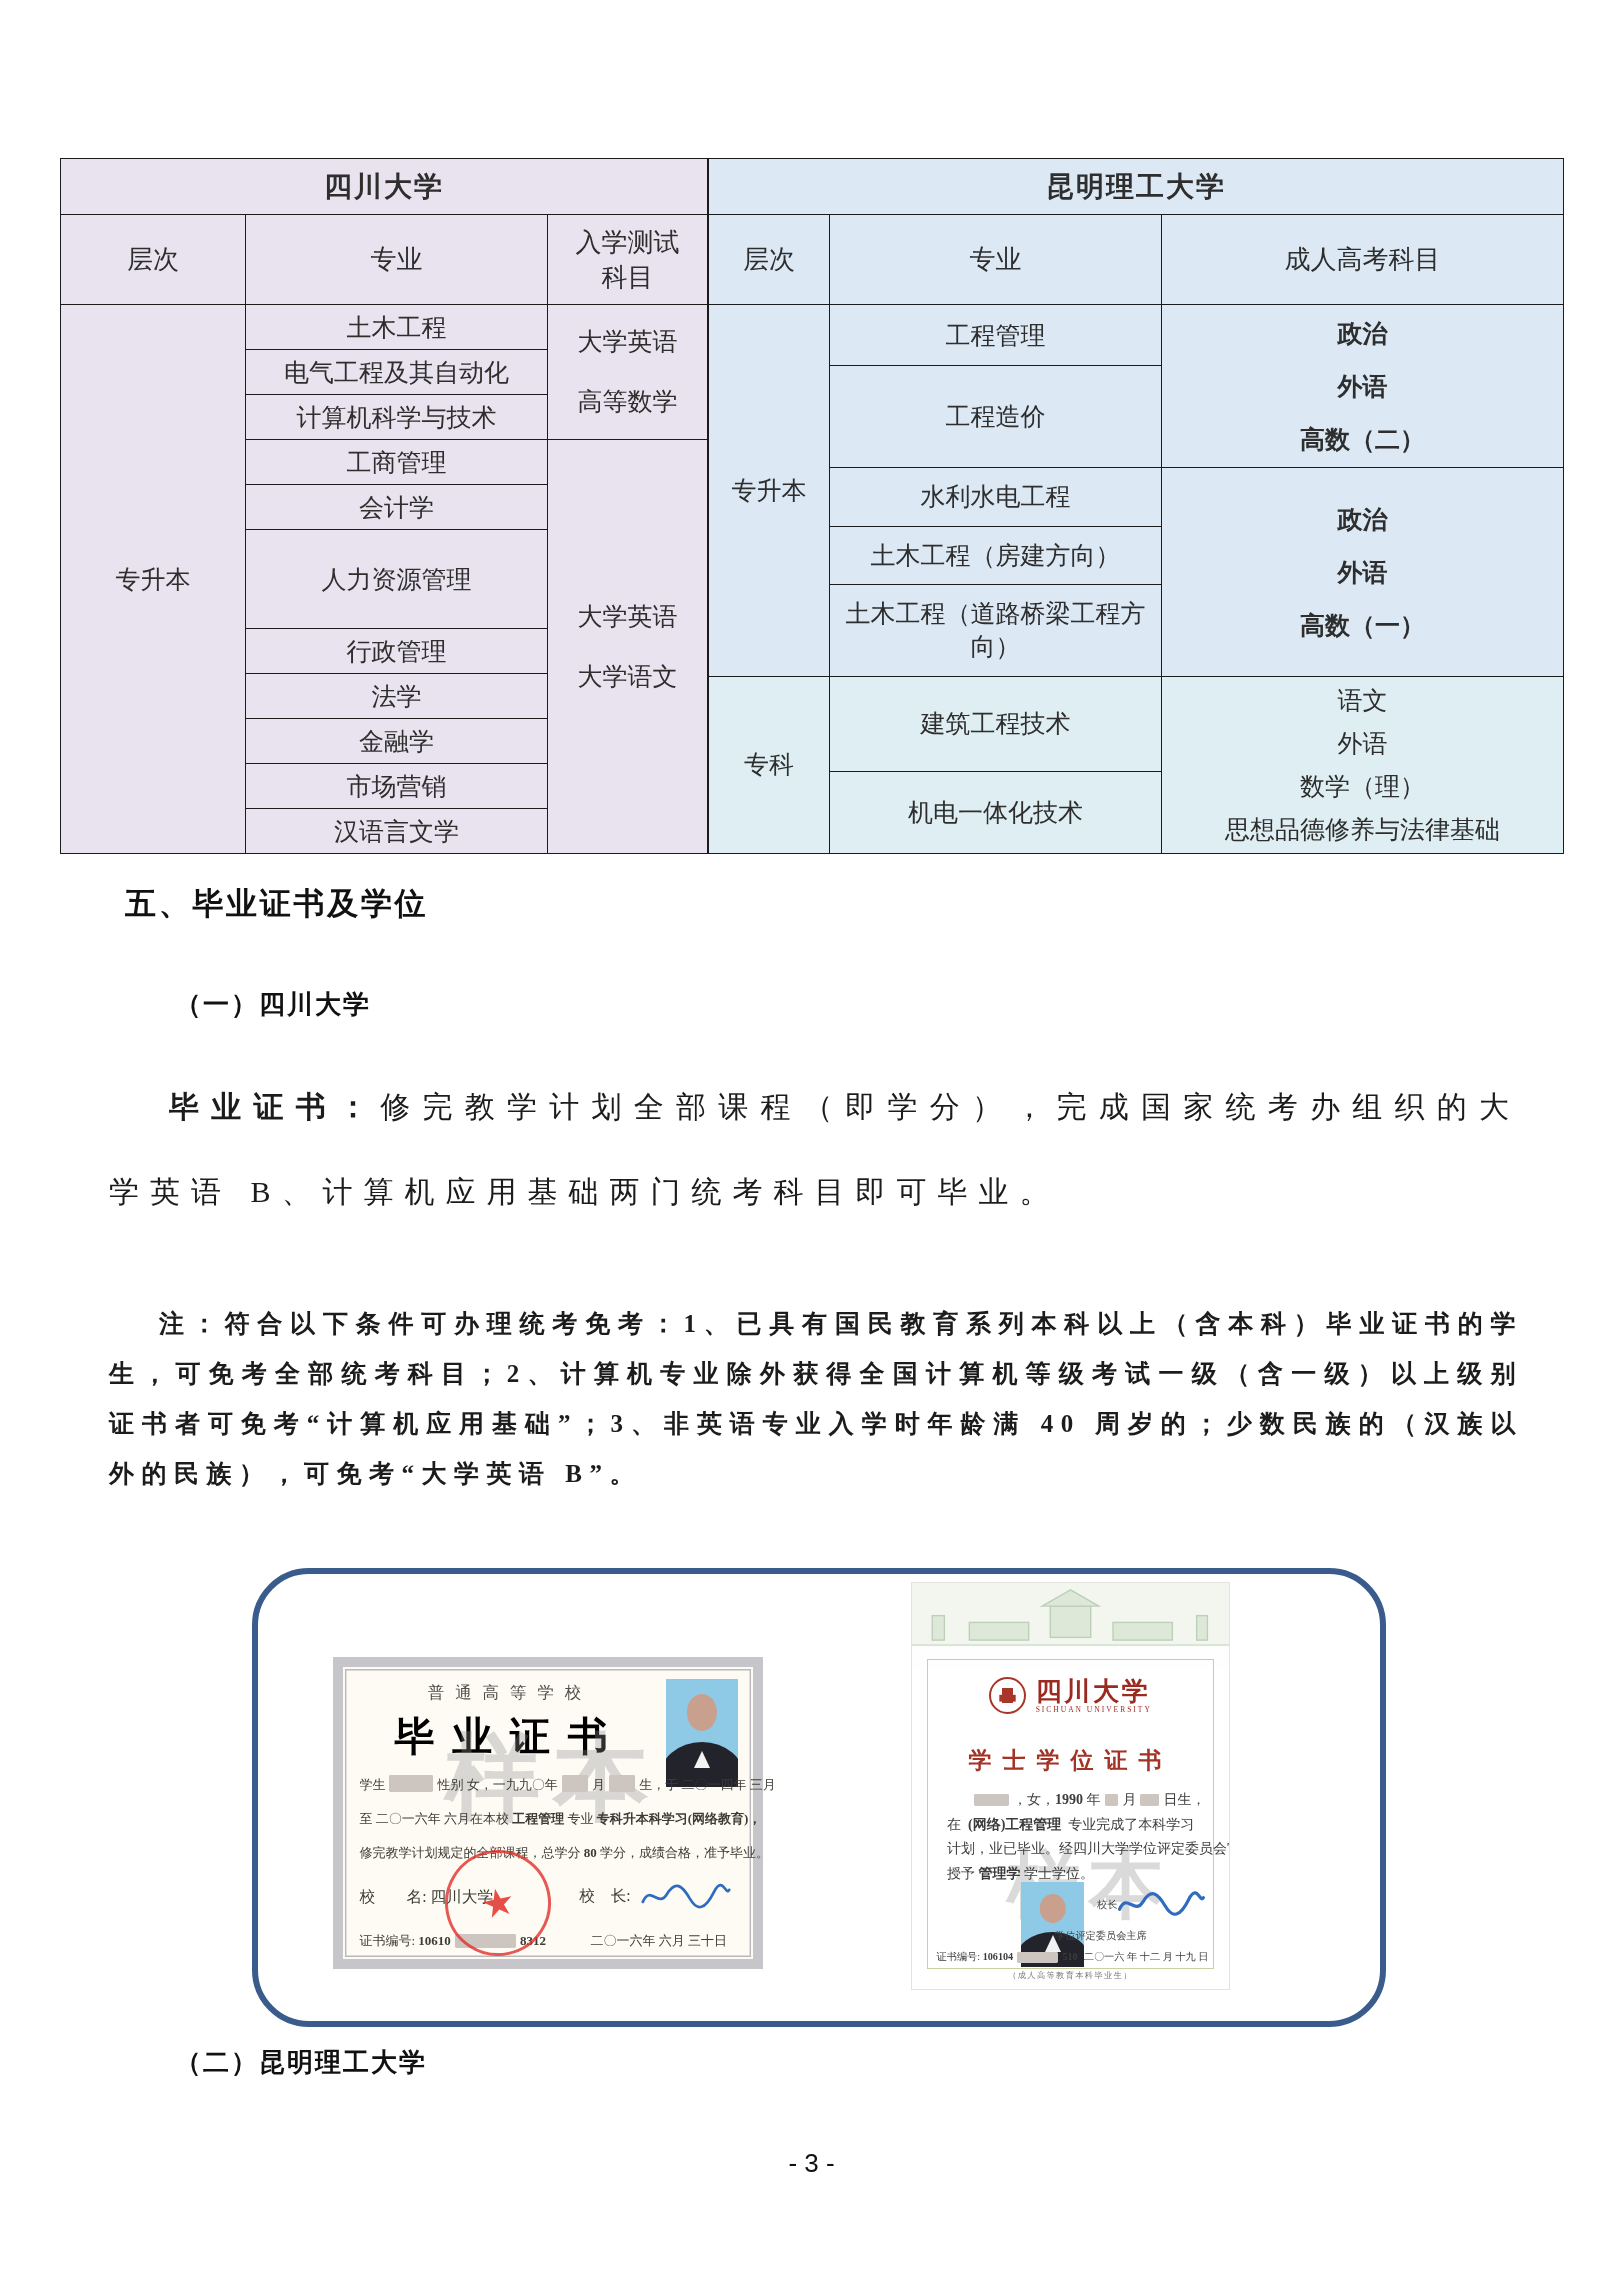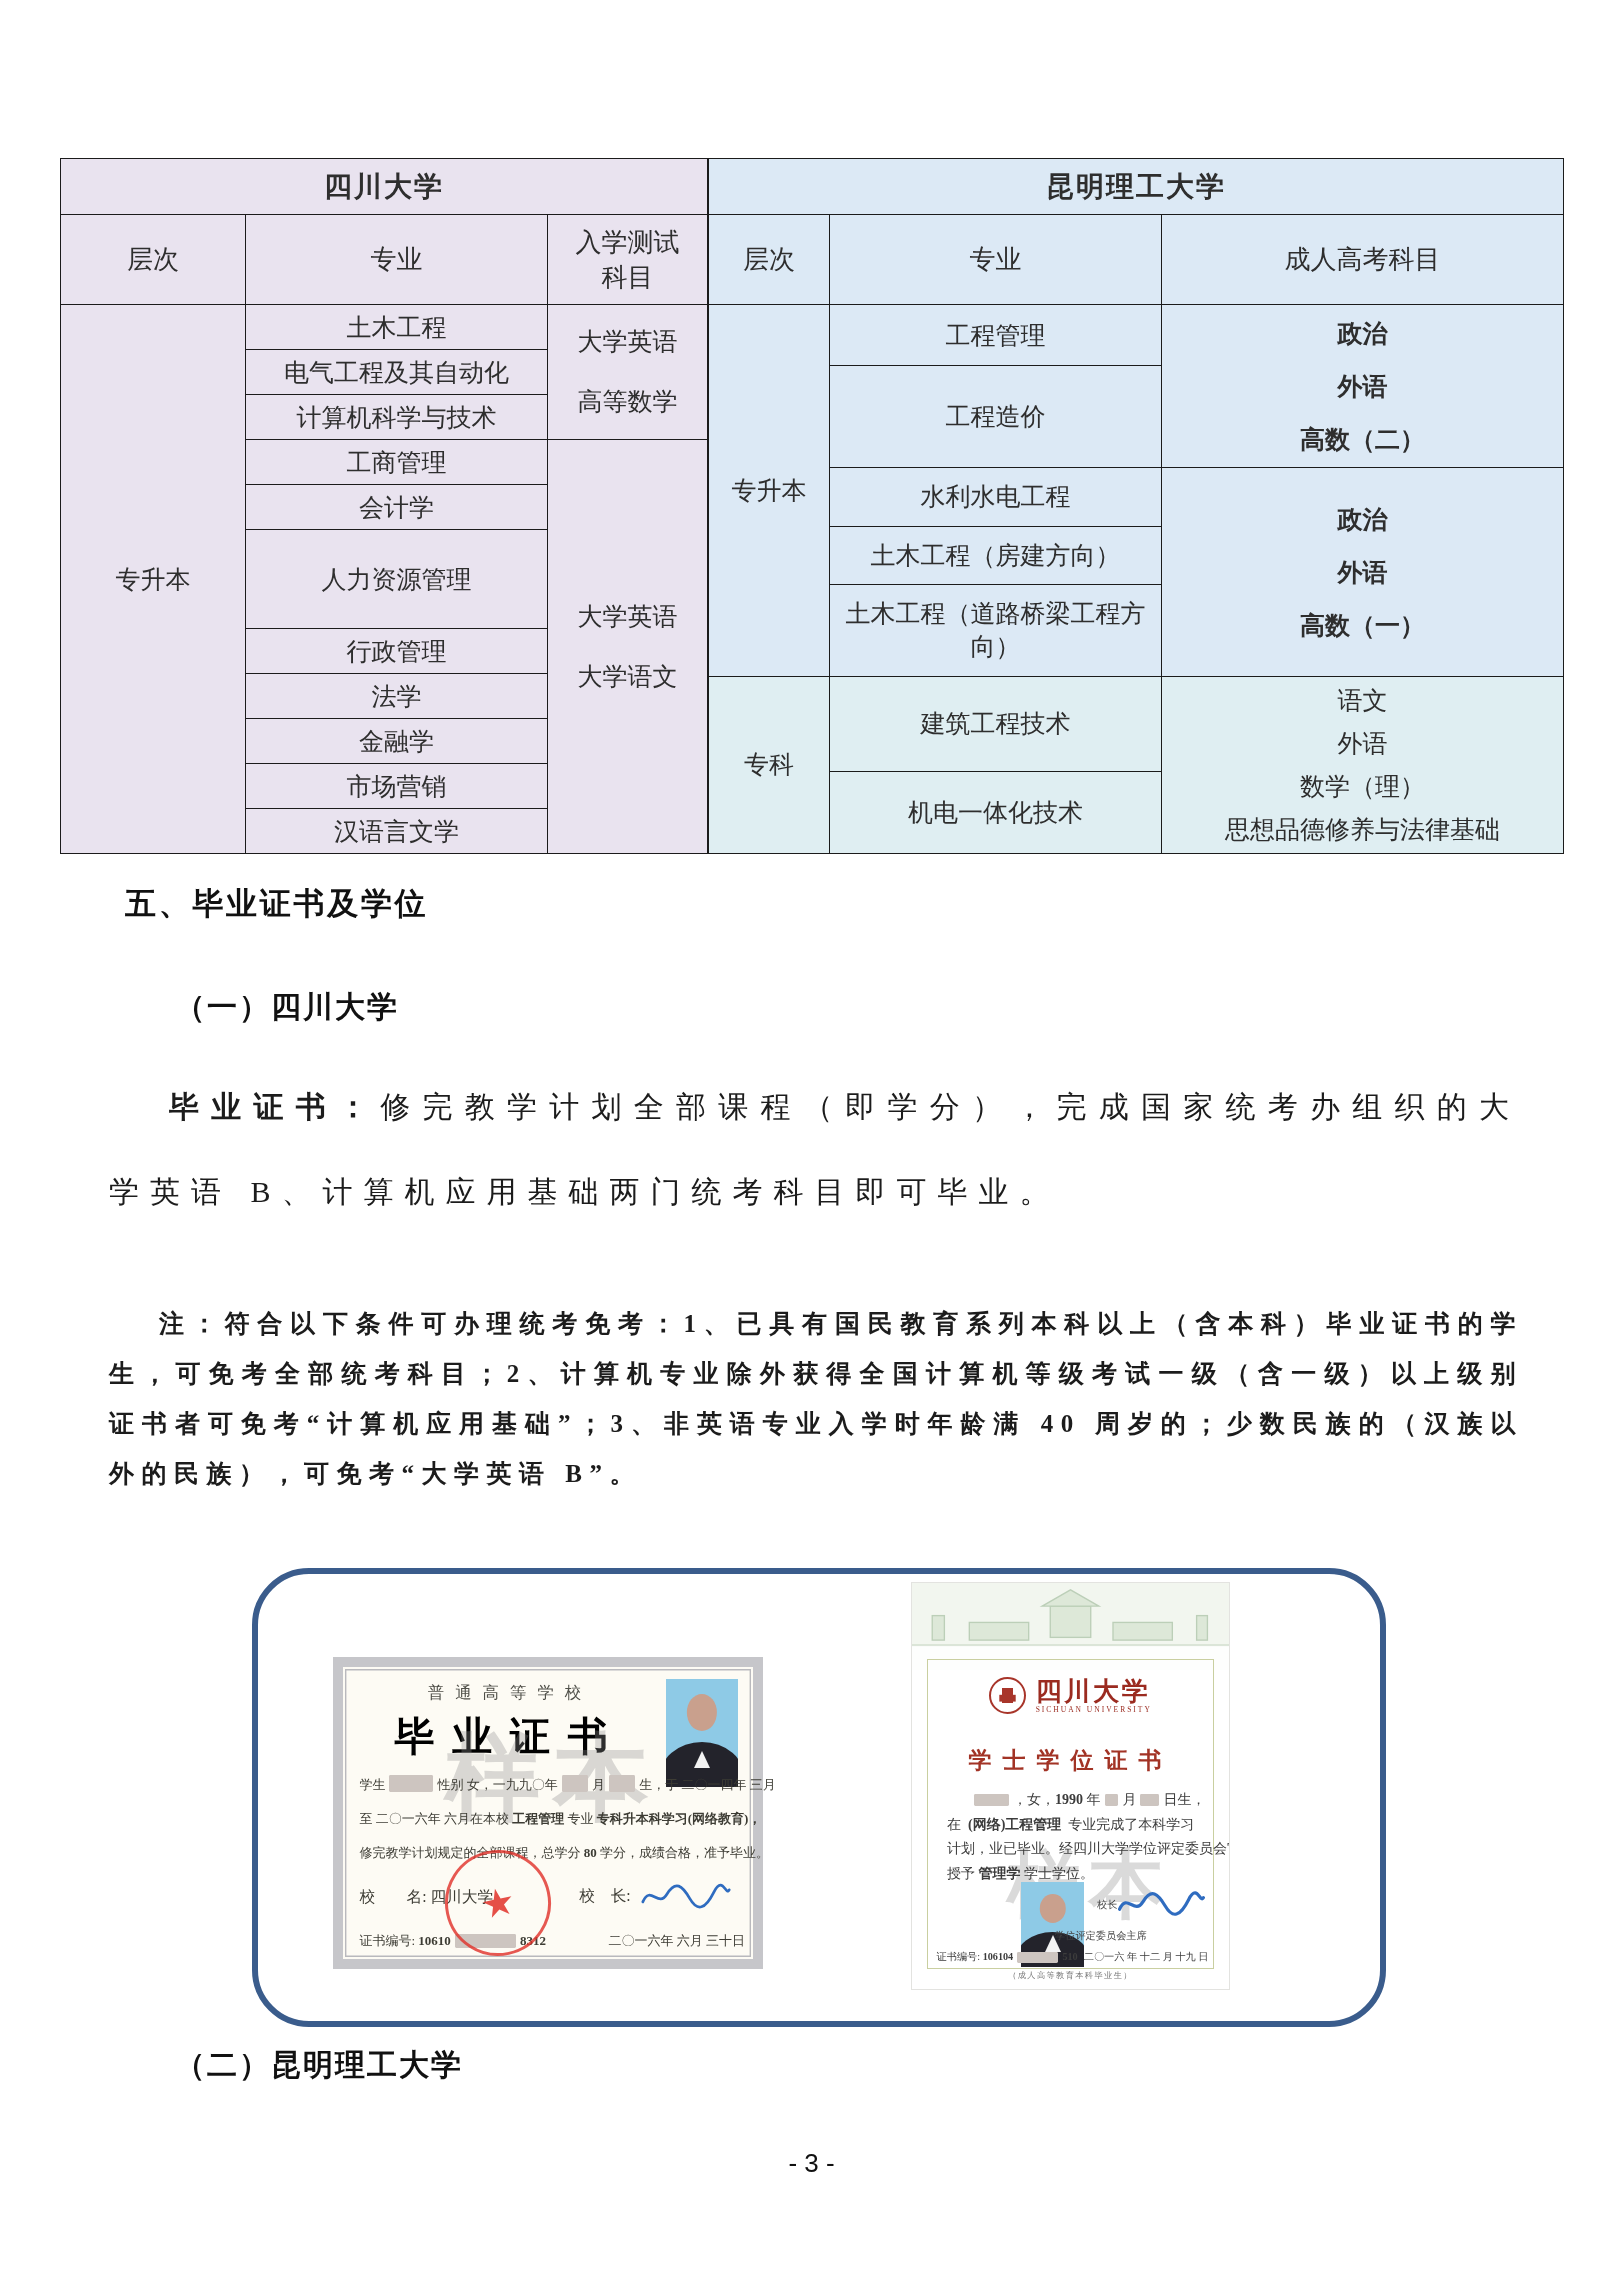--- a/index.html
+++ b/index.html
@@ -21,21 +21,21 @@
   tr.r135{height:92px;} tr.r140{height:95px;} tr.r120{height:82px;}
   td.subs span{display:block;}
   td.ls span{line-height:60px;}
   td.rs3 span{line-height:53px;font-weight:bold;}
   td.rs4 span{line-height:43px;}
 
   
   .h1{position:absolute;left:109px;top:883px;font-family:"Liberation Sans","DejaVu Sans",sans-serif;
       font-weight:700;font-size:31px;color:#111;letter-spacing:2.7px;margin-left:16px;}
   .h2{position:absolute;left:175px;font-family:Liberation Sans, sans-serif;
-      font-weight:700;font-size:30px;color:#111;letter-spacing:2px;}
+      font-weight:700;font-size:26px;color:#111;letter-spacing:2px;}
   p.big{position:absolute;left:109px;width:1411px;margin:0;font-size:30px;line-height:85px;
         letter-spacing:11px;text-align:justify;text-indent:60px;color:#1c1c1c;}
   p.big b{font-weight:700;}
   p.note{position:absolute;left:109px;width:1414px;margin:0;font-size:25px;line-height:50px;
         letter-spacing:7.5px;text-align:justify;text-indent:50px;color:#1c1c1c;font-weight:600;}
 
   
   .certbox{position:absolute;left:252px;top:1568px;width:1122px;height:447px;
            border:6.1px solid #3a5c8c;border-radius:57px;background:#fff;}
 
@@ -57,21 +57,21 @@
   .photo .collar{position:absolute;left:50%;bottom:18%;transform:translateX(-50%);
          width:0;height:0;border-left:8.2px solid transparent;border-right:8.2px solid transparent;
          border-bottom:17.7px solid #f2f2f2;}
   .c1photo{right:15px;top:12.3px;width:72px;height:108px;}
   .c1body{position:absolute;left:16.4px;right:16.4px;top:101px;z-index:2;}
   .c1body .cl{white-space:nowrap;font-size:13px;line-height:34px;color:#3d3c34;}
   .redact{display:inline-block;background:#cdc5c0;height:16.4px;vertical-align:-2.7px;
           border-radius:1.4px;margin:0 4.1px;}
   .c1row4{position:absolute;left:16.4px;right:16.4px;top:213px;display:flex;
           justify-content:space-between;align-items:center;font-size:15.7px;color:#3d3c34;z-index:2;}
-  .c1row5{position:absolute;left:16.4px;right:8px;top:265px;display:flex;
+  .c1row5{position:absolute;left:16.4px;right:26px;top:265px;display:flex;
           justify-content:space-between;font-size:13px;color:#3d3c34;z-index:2;}
   .seal{position:absolute;left:102px;top:183px;width:100px;height:100px;border:3.4px solid rgba(224,48,40,.8);
         border-radius:50%;z-index:3;display:flex;align-items:center;justify-content:center;
         transform:rotate(-12deg);}
   .seal .star{font-size:38px;color:rgba(224,48,40,.85);}
   .sig{vertical-align:middle;}
 
   
   .cert2{position:absolute;left:653px;top:8.2px;width:319px;height:408px;background:#fff;
          border:0.7px solid #e3e3e0;box-sizing:border-box;overflow:hidden;}

